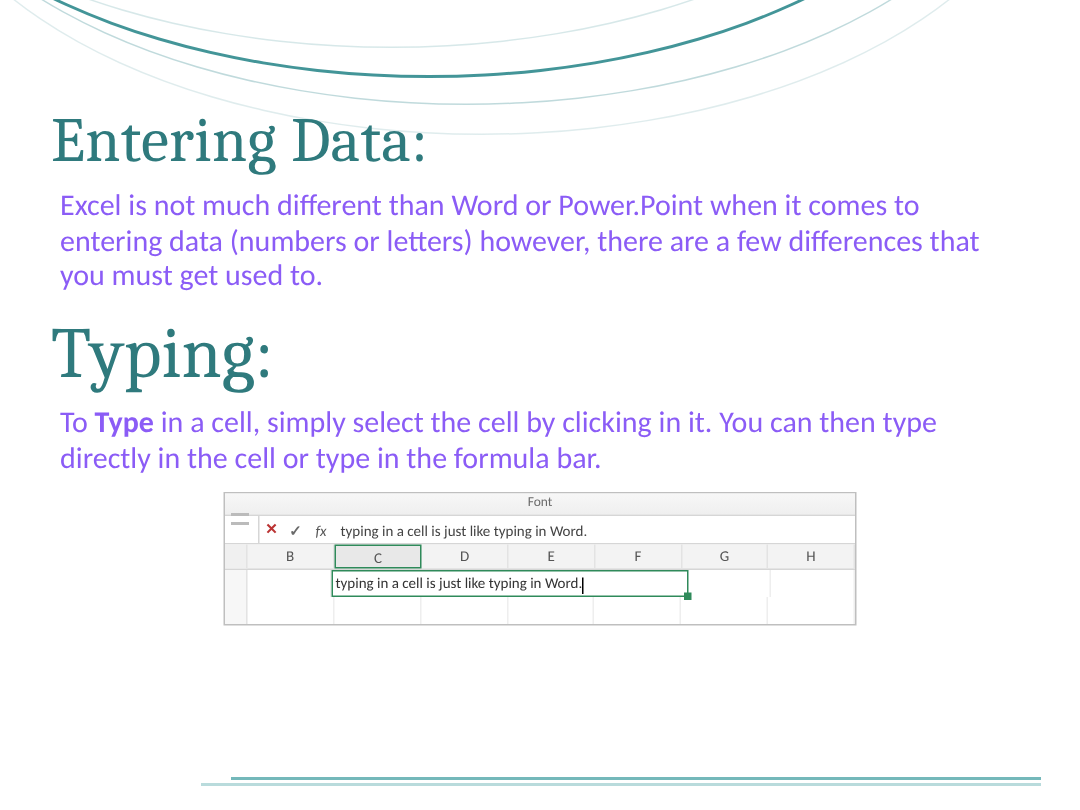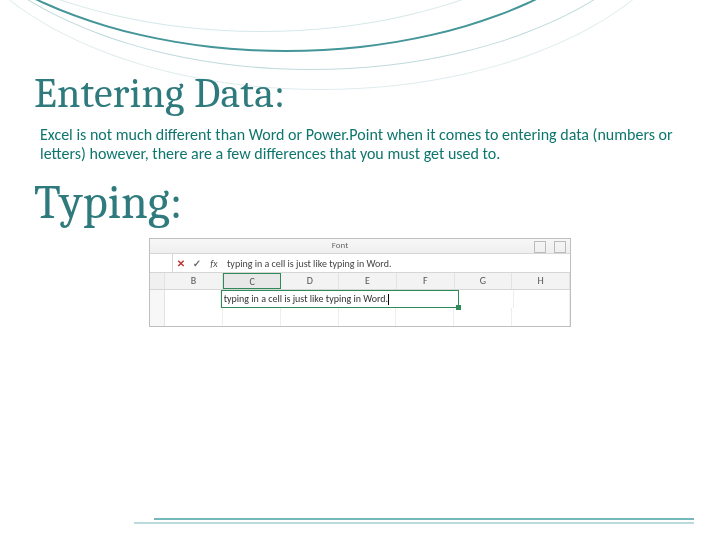--- a/index.html
+++ b/index.html
@@ -11,25 +11,25 @@
   .sw3{top:-352px;left:-70px;width:760px;height:420px;border-color:rgba(53,138,142,.35);}
   .sw4{top:-332px;left:-60px;width:760px;height:420px;border-color:rgba(53,138,142,.18);}
   
   .uline{position:absolute;right:26px;bottom:18px;height:2px;background:#74b8ba;}
   .uA{width:540px;bottom:20px;}
   .uB{width:560px;bottom:16px;background:rgba(116,184,186,.5);}
   
   h1.sec{font-family:"Cambria","Georgia",serif;font-weight:400;color:#2f7a7d;margin:0;line-height:1.05;}
   #h1a{font-size:42px;padding-top:72px;letter-spacing:.2px;}
   #h1b{font-size:48px;padding-top:14px;}
-  p.body{font-size:16px;line-height:1.18;margin:10px 6px 0 6px;color:#0f766e;}
+  p.body{font-size:20px;line-height:1.18;margin:10px 6px 0 6px;color:#8b5cf6;}
   p.body b{font-weight:700;}
   
   .shot{margin:10px auto 0;width:420px;border:1px solid #bfbfbf;background:#fff;font-size:10px;color:#555;}
-  .ribbon{display:flex;height:14px;border-bottom:1px solid #d6d6d6;background:linear-gradient(#f7f7f7,#efefef);}
+  .ribbon{display:flex;height:14px;border-bottom:1px solid #d6d6d6;background:linear-gradient(#f7f7f7,#efefef);flex-direction:column;}
   .ribbon .lbl{flex:1;text-align:center;font-size:9px;color:#6a6a6a;}
   .ribbon .launch{width:10px;height:10px;margin:2px 4px;border:1px solid #bbb;position:relative;}
   .fxrow{display:flex;align-items:center;height:18px;border-bottom:1px solid #d6d6d6;}
   .fxrow .name{width:22px;border-right:1px solid #d6d6d6;height:100%;}
   .fxrow .x{width:16px;text-align:center;color:#b33;font-weight:700;font-family:sans-serif;}
   .fxrow .chk{width:16px;text-align:center;color:#6a6a6a;font-weight:700;}
   .fxrow .fx{width:18px;font-style:italic;text-align:center;color:#555;}
   .fxrow .ftxt{flex:1;padding-left:4px;font-size:10px;color:#444;}
   .colhdr{display:flex;height:16px;background:#f3f3f3;border-bottom:1px solid #d6d6d6;}
   .colhdr div{flex:1;text-align:center;font-size:10px;color:#555;border-right:1px solid #e3e3e3;line-height:16px;}
@@ -48,20 +48,23 @@
 <div class="slide">
   <div class="swoosh sw1"></div>
   <div class="swoosh sw2"></div>
   <div class="swoosh sw3"></div>
   <div class="swoosh sw4"></div>
 
   <h1 id="h1a" class="sec">Entering Data:</h1>
   <p class="body">Excel is not much different than Word or Power.Point when it comes to entering data (numbers or letters) however, there are a few differences that you must get used to.</p>
 
   <h1 id="h1b" class="sec">Typing:</h1>
+  <p class="body">
+    <span>To </span><b>Type</b><span> in a cell, simply select the cell by clicking in it. You can then type directly in the cell or type in the formula bar.</span>
+  </p>
 
   <div class="shot">
     <div class="ribbon">
       <span class="lbl">Font</span>
       <span class="launch"></span>
       <span class="launch"></span>
     </div>
     <div class="fxrow">
       <div class="name"></div>
       <div class="x">✕</div>

